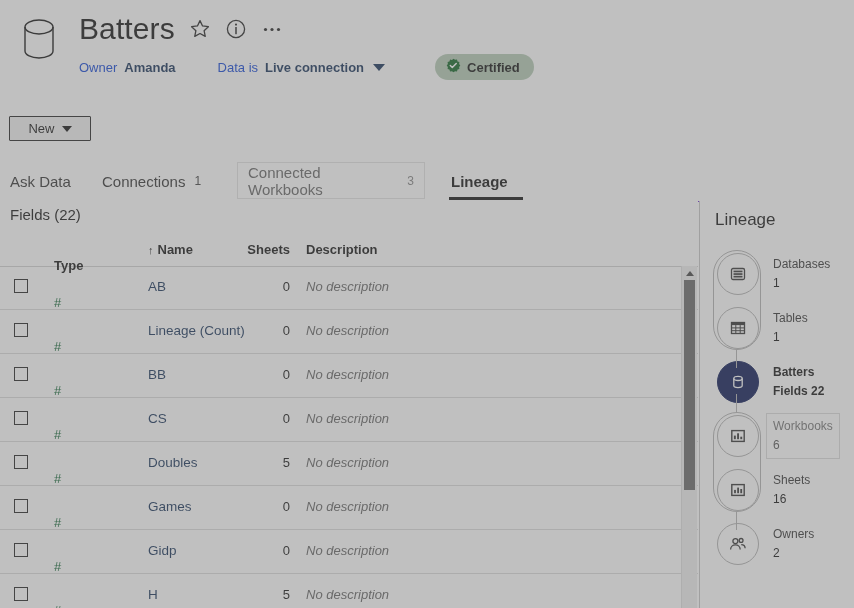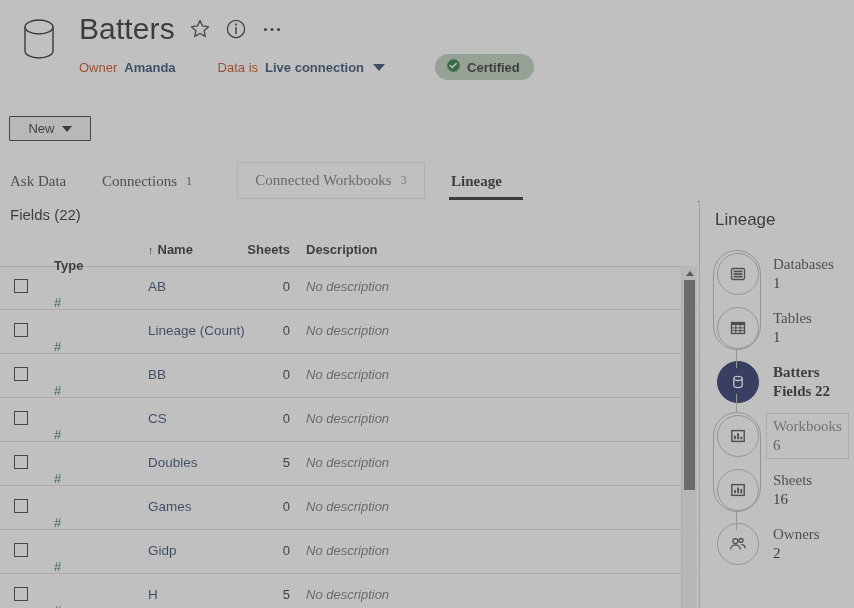--- a/index.html
+++ b/index.html
@@ -31,21 +31,21 @@
   }
   .ds-title {
     font-size: 30px; color: #1c1c1c; font-weight: 400;
     letter-spacing: 0.1px; line-height: 38px;
   }
   .hdr-icon { width: 22px; height: 22px; display:block; cursor: pointer; }
   .meta-row {
     position: absolute; left: 79px; top: 56px;
     display: flex; align-items: center; height: 22px;
   }
-  .meta-label { font-size: 13px; color: #c2410c; }
+  .meta-label { font-size: 13px; color: #1d4ed8; }
   .meta-value { font-size: 13px; color: #1f3a5f; font-weight: bold; margin-left: 7px; }
   .meta-gap { width: 42px; }
   .caret {
     width: 0; height: 0; margin-left: 9px;
     border-left: 6px solid transparent; border-right: 6px solid transparent;
     border-top: 7px solid #1f3a5f;
   }
   .certified {
     margin-left: 50px;
     display: inline-flex; align-items: center; gap: 6px;
@@ -66,21 +66,20 @@
   .new-caret {
     width: 0; height: 0;
     border-left: 5px solid transparent; border-right: 5px solid transparent;
     border-top: 6px solid #1c1c1c;
   }
   
   .tabbar {
     position: absolute; left: 0; top: 163px; width: 739px; height: 38px;
     border-bottom: 1px solid #6d28d9;
     background: #ffffff;
-    font-family: Liberation Serif, serif;
   }
   .tab {
     position: absolute; top: 0; height: 36px;
     display: flex; align-items: center; gap: 9px;
     padding: 0 10px;
     font-size: 15px; color: #3b3b3b; cursor: pointer;
     box-sizing: border-box;
   }
   .tab .cnt { font-size: 12px; color: #4a4a4a; }
   .tab.hovered {
@@ -167,23 +166,22 @@
     position: absolute; left: 17px; top: 7px;
     width: 40px; height: 40px;
     border-radius: 50%;
     display: flex; align-items: center; justify-content: center;
     background: #ffffff;
   }
   .lin-icon-wrap.circle { border: 1px solid #b5b5b5; }
   .lin-icon-wrap.solid { background: #15225c; border: 1px solid #15225c; }
   .lin-text {
     position: absolute; left: 67px; top: 6px;
-    font-size: 15px; color: #3b3b3b; line-height: 19px;
+    font-size: 12px; color: #3b3b3b; line-height: 19px;
     padding: 3px 6px;
-    font-family: Liberation Serif, serif;
   }
   .lin-text .v { display: block; color: #1c1c1c; }
   .lin-text.bold { color: #1c1c1c; font-weight: bold; }
   .lin-text.bold .v { font-weight: bold; }
   .lin-text.hovered {
     background: #ffffff; box-shadow: 0 0 0 1px #dcdcdc;
     color: #7a7a7a;
   }
   .lin-text.hovered .v { color: #5c5c5c; }
   

